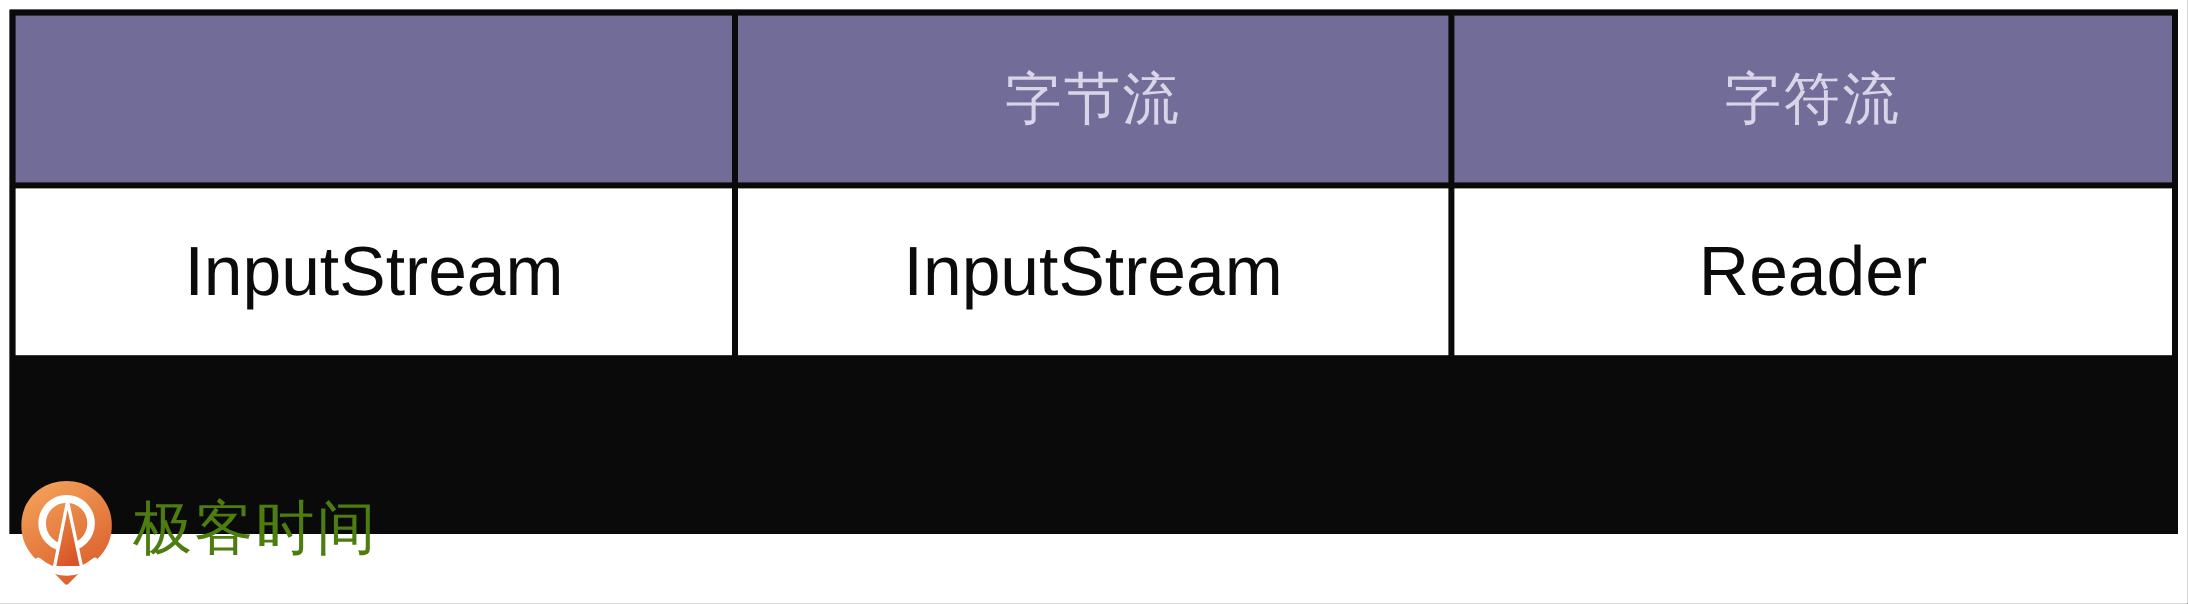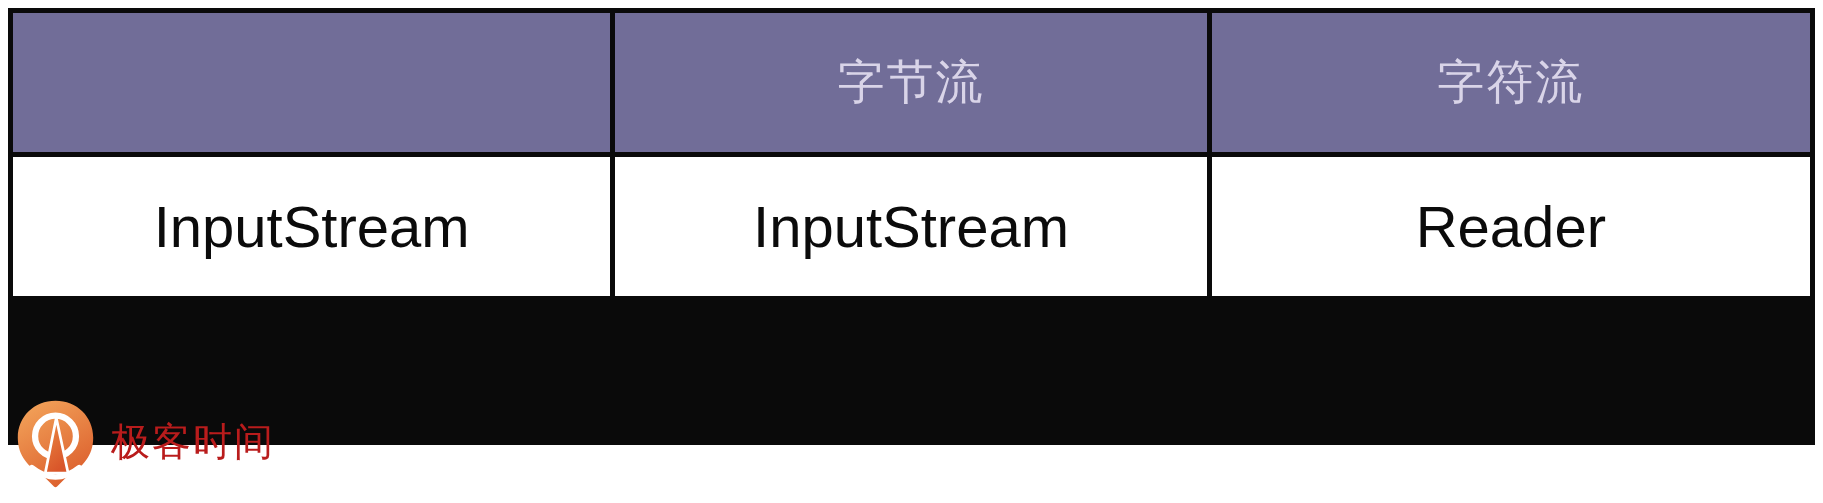--- a/index.html
+++ b/index.html
@@ -45,22 +45,22 @@
   .brand {
     position: absolute;
     left: 16px; top: 399px;
     height: 90px;
     display: flex;
     align-items: center;
     gap: 16px;
   }
   .brand-icon { width: 79px; height: 88px; flex: 0 0 auto; }
   .brand-text {
-    color: #b91c1c;
-    font-size: 39px;
+    color: #4d7c0f;
+    font-size: 49px;
     letter-spacing: 2px;
     white-space: nowrap;
     line-height: 1;
     padding-bottom: 6px;
   }
 </style>
 </head>
 <body>
 
 <div class="page">

